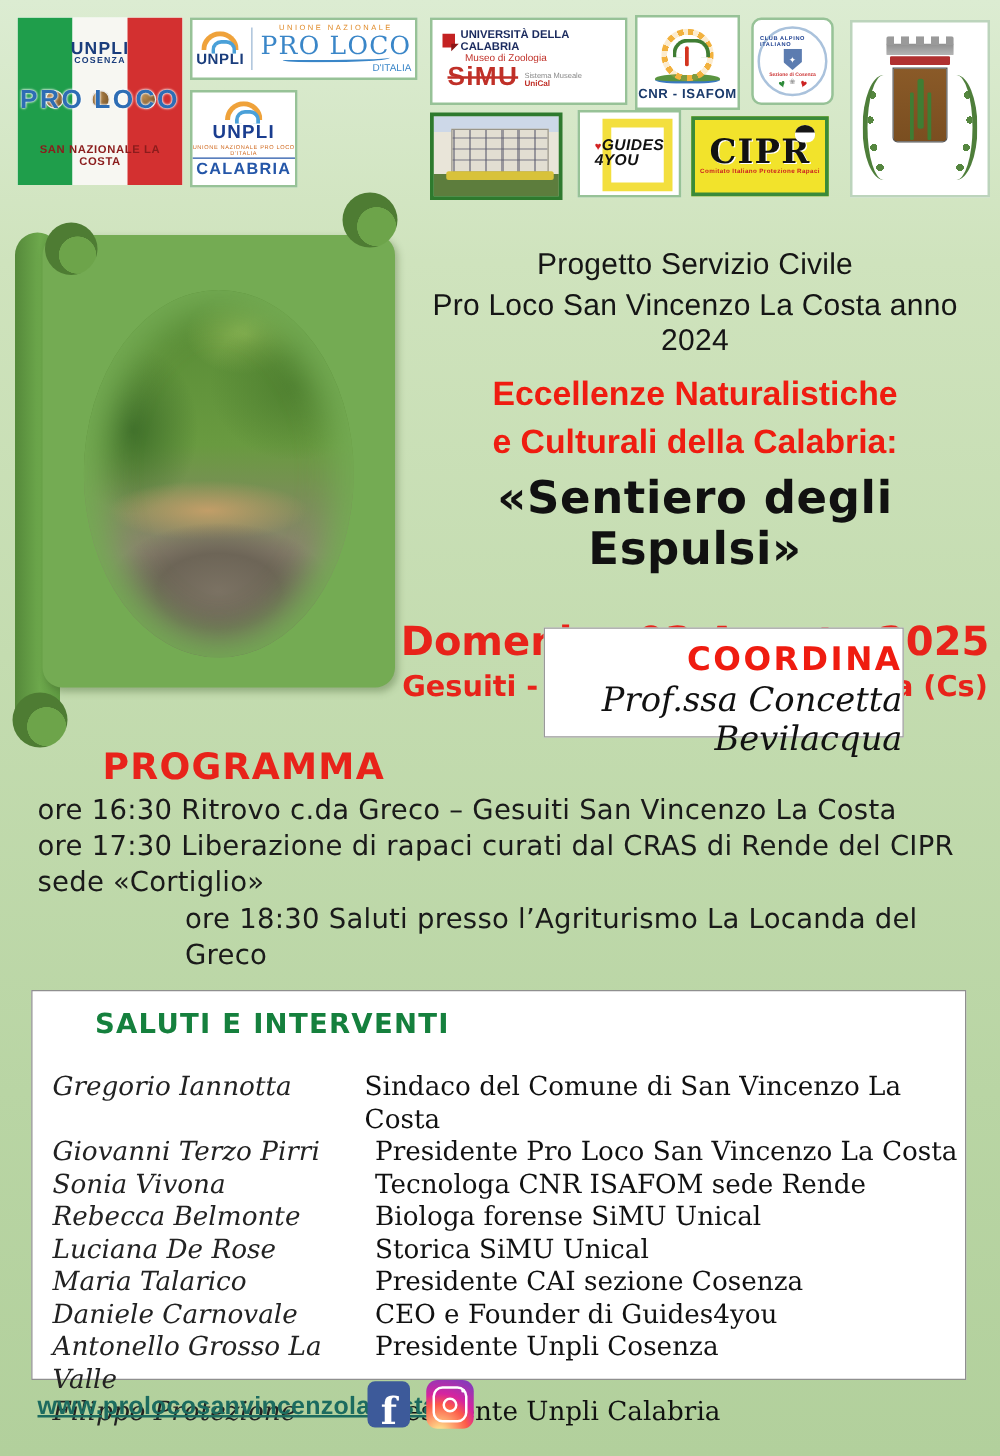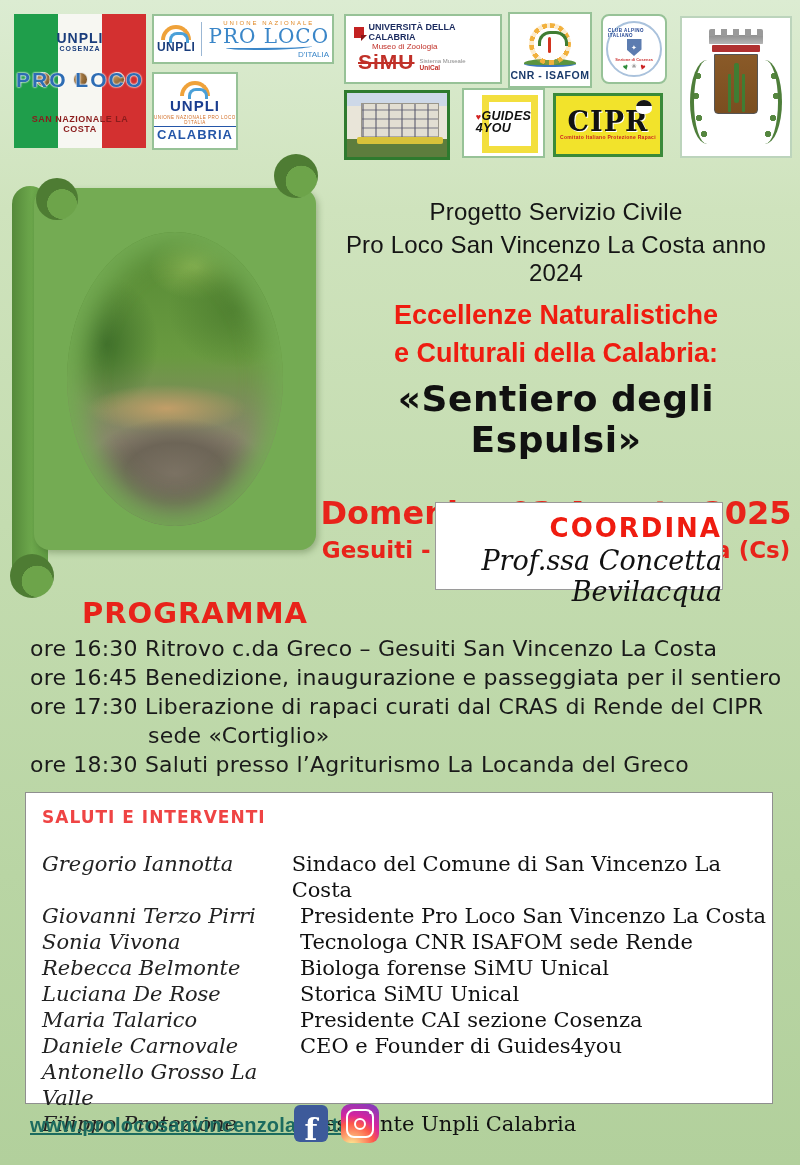--- a/index.html
+++ b/index.html
@@ -147,21 +147,21 @@
 
   
   .program { position:absolute; left:30px; top:596px; width:762px; }
   .program-title { font-family:"DejaVu Sans", sans-serif; font-size:29px; font-weight:bold; color:#e8231a; margin-left:52px; letter-spacing:1px; }
   .program-list { margin-top:4px; font-family:"DejaVu Sans", sans-serif; font-size:22px; color:#1a1a1a; font-weight:500; }
   .program-line { line-height:29px; letter-spacing:0.2px; }
   .program-list .program-line:nth-of-type(4) { padding-left:118px; }
 
   
   .speakers { position:absolute; left:25px; top:792px; width:748px; height:312px; background:#fff; border:1px solid #8f8f8f; padding:14px 0 0 16px; }
-  .speakers-title { font-family:"DejaVu Sans", sans-serif; font-size:17px; font-weight:bold; color:#ef4444; letter-spacing:1px; }
+  .speakers-title { font-family:"DejaVu Sans", sans-serif; font-size:22px; font-weight:bold; color:#15803d; margin-left:34px; letter-spacing:1px; }
   .speaker-list { margin-top:24px; }
   .speaker-row { display:flex; line-height:26px; }
   .speaker-name { width:258px; font-family:"DejaVu Serif", serif; font-style:italic; font-size:21px; color:#222; }
   .speaker-role { font-family:"DejaVu Serif", serif; font-size:21px; color:#111; }
 
   
   .site-link { position:absolute; left:30px; top:1114px; font-size:20px; font-weight:bold; color:#1c6b5f; text-decoration:underline; letter-spacing:0.2px; }
   .fb-icon { position:absolute; left:294px; top:1105px; width:34px; height:37px; border-radius:6px; background:#3d5a9a; color:#fff; display:flex; align-items:flex-end; justify-content:center; font-family:"DejaVu Serif", serif; font-weight:bold; font-size:30px; line-height:0.85; overflow:hidden; }
   .ig-icon { position:absolute; left:341px; top:1104px; width:38px; height:39px; border-radius:9px;
     background:radial-gradient(circle at 28% 108%, #fdf497 0%, #fd5949 45%, #d6249f 62%, #8a3ab9 90%); }
@@ -297,21 +297,20 @@
   <div class="coordina">
     <div class="coord-title">COORDINA</div>
     <div class="coord-name">Prof.ssa Concetta Bevilacqua</div>
   </div>
 
   <div class="program">
     <div class="program-title">PROGRAMMA</div>
     <div class="program-list">
 
     <div class="program-line">ore 16:30 Ritrovo c.da Greco – Gesuiti San Vincenzo La Costa</div>
-        <div class="program-line">ore 16:45 Benedizione, inaugurazione e passeggiata per il sentiero</div>
         <div class="program-line">ore 17:30 Liberazione di rapaci curati dal CRAS di Rende del CIPR</div>
         <div class="program-line">sede «Cortiglio»</div>
         <div class="program-line">ore 18:30 Saluti presso l’Agriturismo La Locanda del Greco</div>
       </div>
   </div>
 
   <div class="speakers">
     <div class="speakers-title">SALUTI E INTERVENTI</div>
     <div class="speaker-list">
 
@@ -345,20 +344,21 @@
           <span class="speaker-role">Presidente CAI sezione Cosenza</span>
         </div>
 
         <div class="speaker-row">
           <span class="speaker-name">Daniele Carnovale</span>
           <span class="speaker-role">CEO e Founder di Guides4you</span>
         </div>
 
         <div class="speaker-row">
           <span class="speaker-name">Antonello Grosso La Valle</span>
+          <span class="speaker-role">Presidente Unpli Cosenza</span>
         </div>
 
         <div class="speaker-row">
           <span class="speaker-name">Filippo Protezione</span>
           <span class="speaker-role">Presidente Unpli Calabria</span>
         </div>
       </div>
   </div>
 
   <a class="site-link">www.prolocosanvincenzolacosta.it</a>

